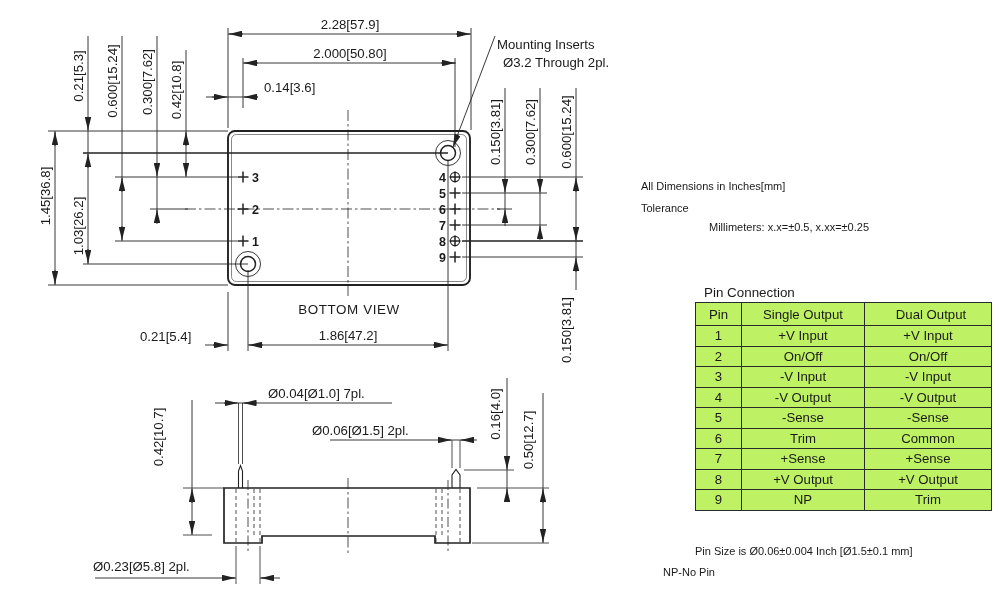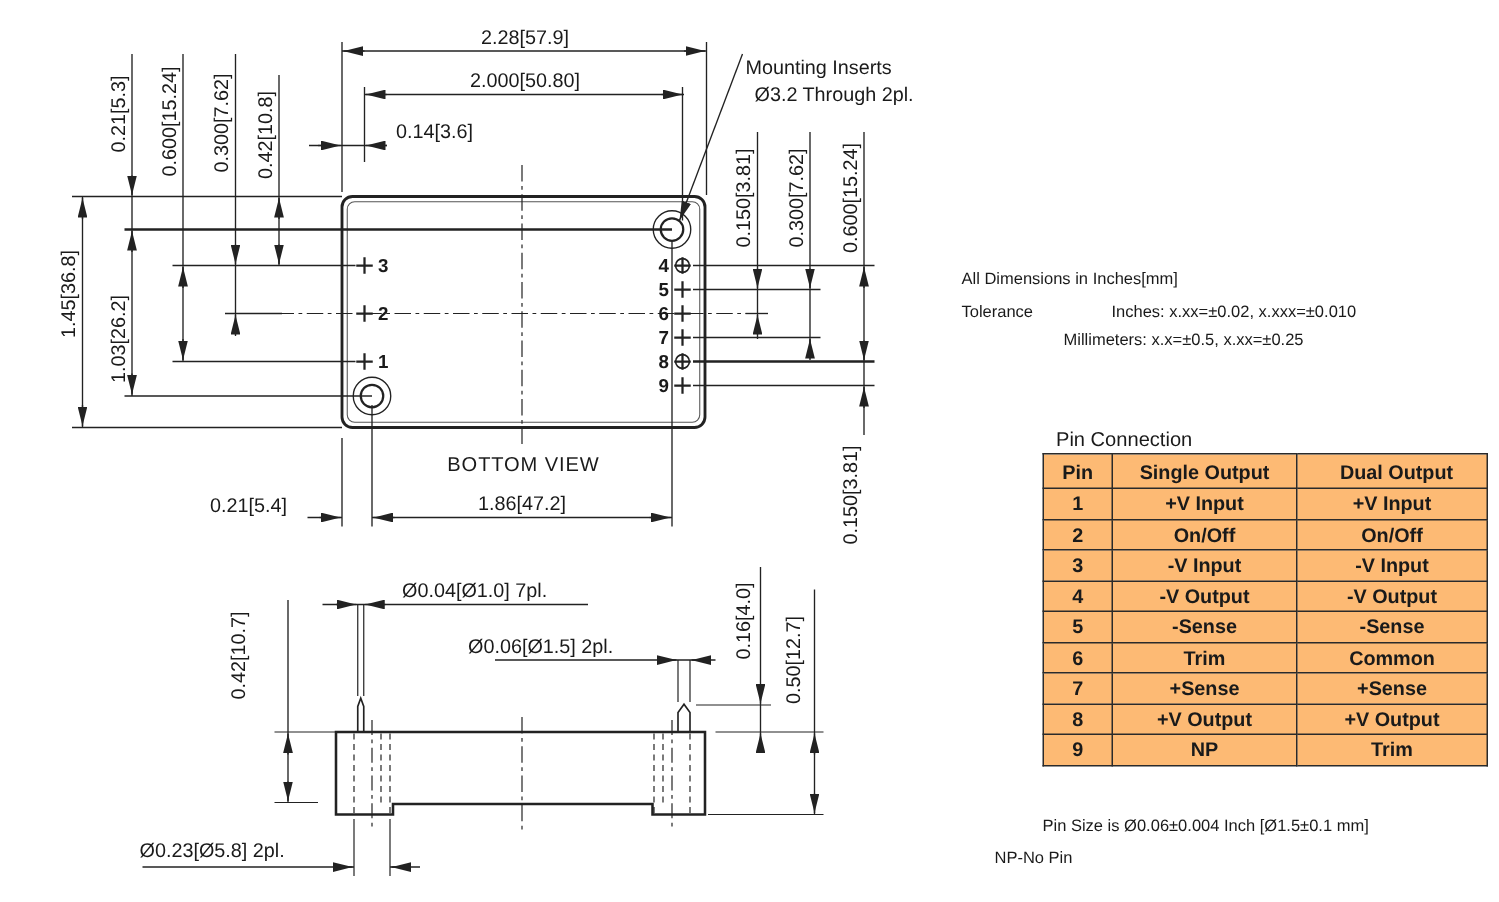--- a/index.html
+++ b/index.html
@@ -7,21 +7,21 @@
           font-family:"Liberation Sans","DejaVu Sans",sans-serif;color:#1a1a1a;}
   svg{position:absolute;left:0;top:0;}
   svg text{font-family:"Liberation Sans","DejaVu Sans",sans-serif;fill:#1a1a1a;}
   .dimtxt{font-size:13.2px;}
   .pinnum{font-size:12.5px;font-weight:bold;}
   .caption{font-size:13.4px;letter-spacing:.6px;}
   .abs{position:absolute;white-space:nowrap;}
   .noteline{font-size:11px;}
   #pin-table{position:absolute;left:695px;top:302px;border-collapse:collapse;font-size:13.2px;}
   #pin-table th,#pin-table td{border:1.5px solid #2a2a2a;text-align:center;padding:0 6px;
-      font-weight:bold;background:#fdba74;}
+      font-weight:normal;background:#bef264;}
   #pin-table th{height:22px;}
   #pin-table td{height:19.5px;}
   #pin-table .c-pin{width:33px;}
   #pin-table .c-single{width:110px;}
   #pin-table .c-dual{width:108px;padding-left:12px;}
 </style>
 </head>
 <body>
 
 <div id="canvas">
@@ -240,21 +240,20 @@
     <text x="312" y="435">Ø0.06[Ø1.5] 2pl.</text>
     <text x="93" y="571">Ø0.23[Ø5.8] 2pl.</text>
     <text transform="translate(163,437) rotate(-90)" text-anchor="middle">0.42[10.7]</text>
     <text transform="translate(500,414) rotate(-90)" text-anchor="middle">0.16[4.0]</text>
     <text transform="translate(533,440) rotate(-90)" text-anchor="middle">0.50[12.7]</text>
   </g>
 </svg>
 
 <div class="abs noteline" style="left:641px;top:180px;">All Dimensions in Inches[mm]</div>
 <div class="abs noteline" style="left:641px;top:202px;">Tolerance</div>
-<div class="abs noteline" style="left:741px;top:202px;">Inches: x.xx=±0.02, x.xxx=±0.010</div>
 <div class="abs noteline" style="left:709px;top:221px;">Millimeters: x.x=±0.5, x.xx=±0.25</div>
 
 <div class="abs" style="left:704px;top:285px;font-size:13.4px;">Pin Connection</div>
 <table id="pin-table">
   <tbody>
         <tr>
     <th class="c-pin">Pin</th>
     <th class="c-single">Single Output</th>
     <th class="c-dual">Dual Output</th>
   </tr>

